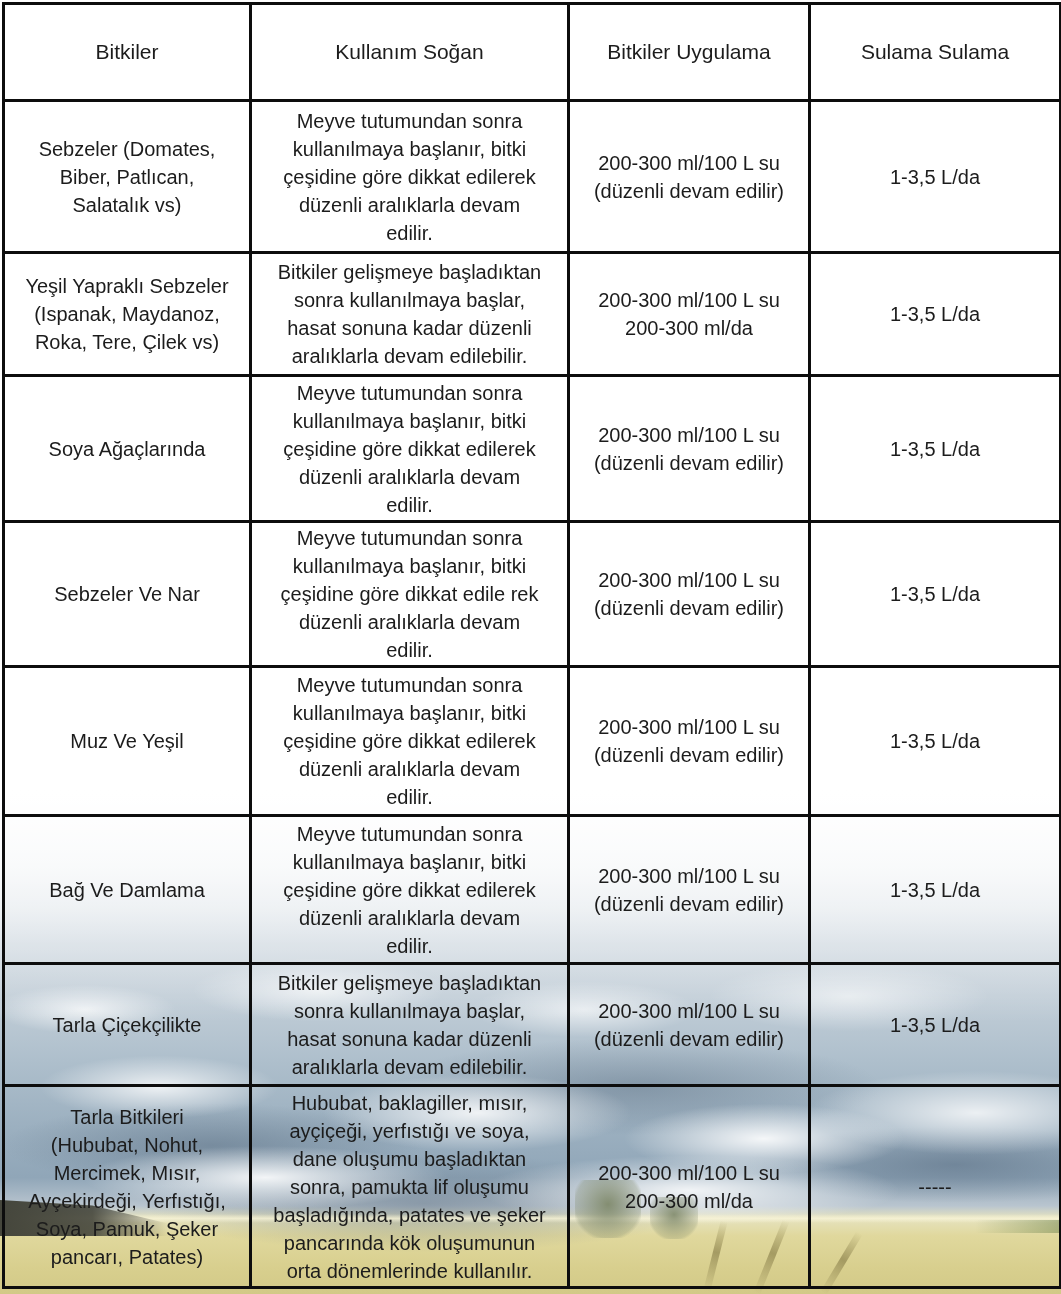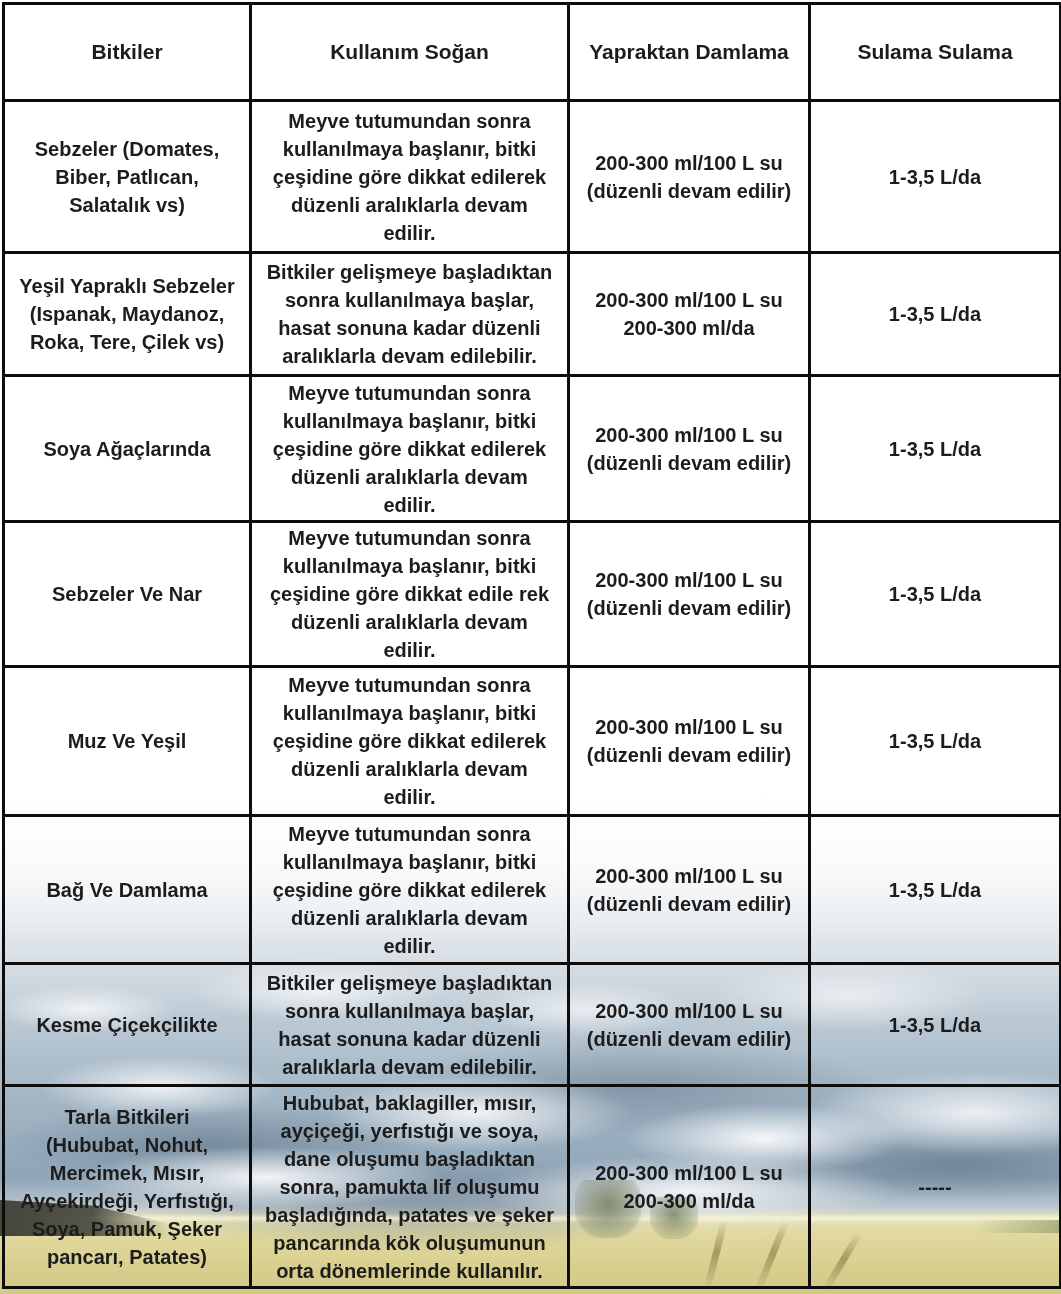--- a/index.html
+++ b/index.html
@@ -87,21 +87,21 @@
   }
   table.grid th, table.grid td{
     box-sizing:border-box;
     border-right:3px solid #0d0d0d;
     border-bottom:3px solid #0d0d0d;
     background:transparent;
     text-align:center;
     vertical-align:middle;
     white-space:pre-line;
     color:#1c1c1c;
-    font-weight:bold;
+    font-weight:normal;
     font-size:20px;
     line-height:28px;
     padding:0 10px;
     margin-left:34px;
   }
   table.grid th{font-size:21px;}
   .r-h  th{height:97px;}
   .r-1 td{height:152px;}
   .r-2 td{height:123px;}
   .r-3 td{height:146px;}
@@ -132,21 +132,21 @@
     <colgroup>
       <col style="width:247px">
       <col style="width:318px">
       <col style="width:241px">
       <col style="width:251px">
     </colgroup>
     <tbody>
         <tr class="r-h">
       <th>Bitkiler</th>
       <th>Kullanım Soğan</th>
-      <th>Yapraktan Damlama</th>
+      <th>Bitkiler Uygulama</th>
       <th>Sulama Sulama</th>
     </tr>
     <tr class="r-1">
       <td>Sebzeler (Domates,
 Biber, Patlıcan,
 Salatalık vs)</td>
       <td>Meyve tutumundan sonra
 kullanılmaya başlanır, bitki
 çeşidine göre dikkat edilerek
 düzenli aralıklarla devam
@@ -205,21 +205,21 @@
       <td>Meyve tutumundan sonra
 kullanılmaya başlanır, bitki
 çeşidine göre dikkat edilerek
 düzenli aralıklarla devam
 edilir.</td>
       <td>200-300 ml/100 L su
 (düzenli devam edilir)</td>
       <td>1-3,5 L/da</td>
     </tr>
     <tr class="r-7">
-      <td>Kesme Çiçekçilikte</td>
+      <td>Tarla Çiçekçilikte</td>
       <td>Bitkiler gelişmeye başladıktan
 sonra kullanılmaya başlar,
 hasat sonuna kadar düzenli
 aralıklarla devam edilebilir.</td>
       <td>200-300 ml/100 L su
 (düzenli devam edilir)</td>
       <td>1-3,5 L/da</td>
     </tr>
     <tr class="r-8">
       <td>Tarla Bitkileri

